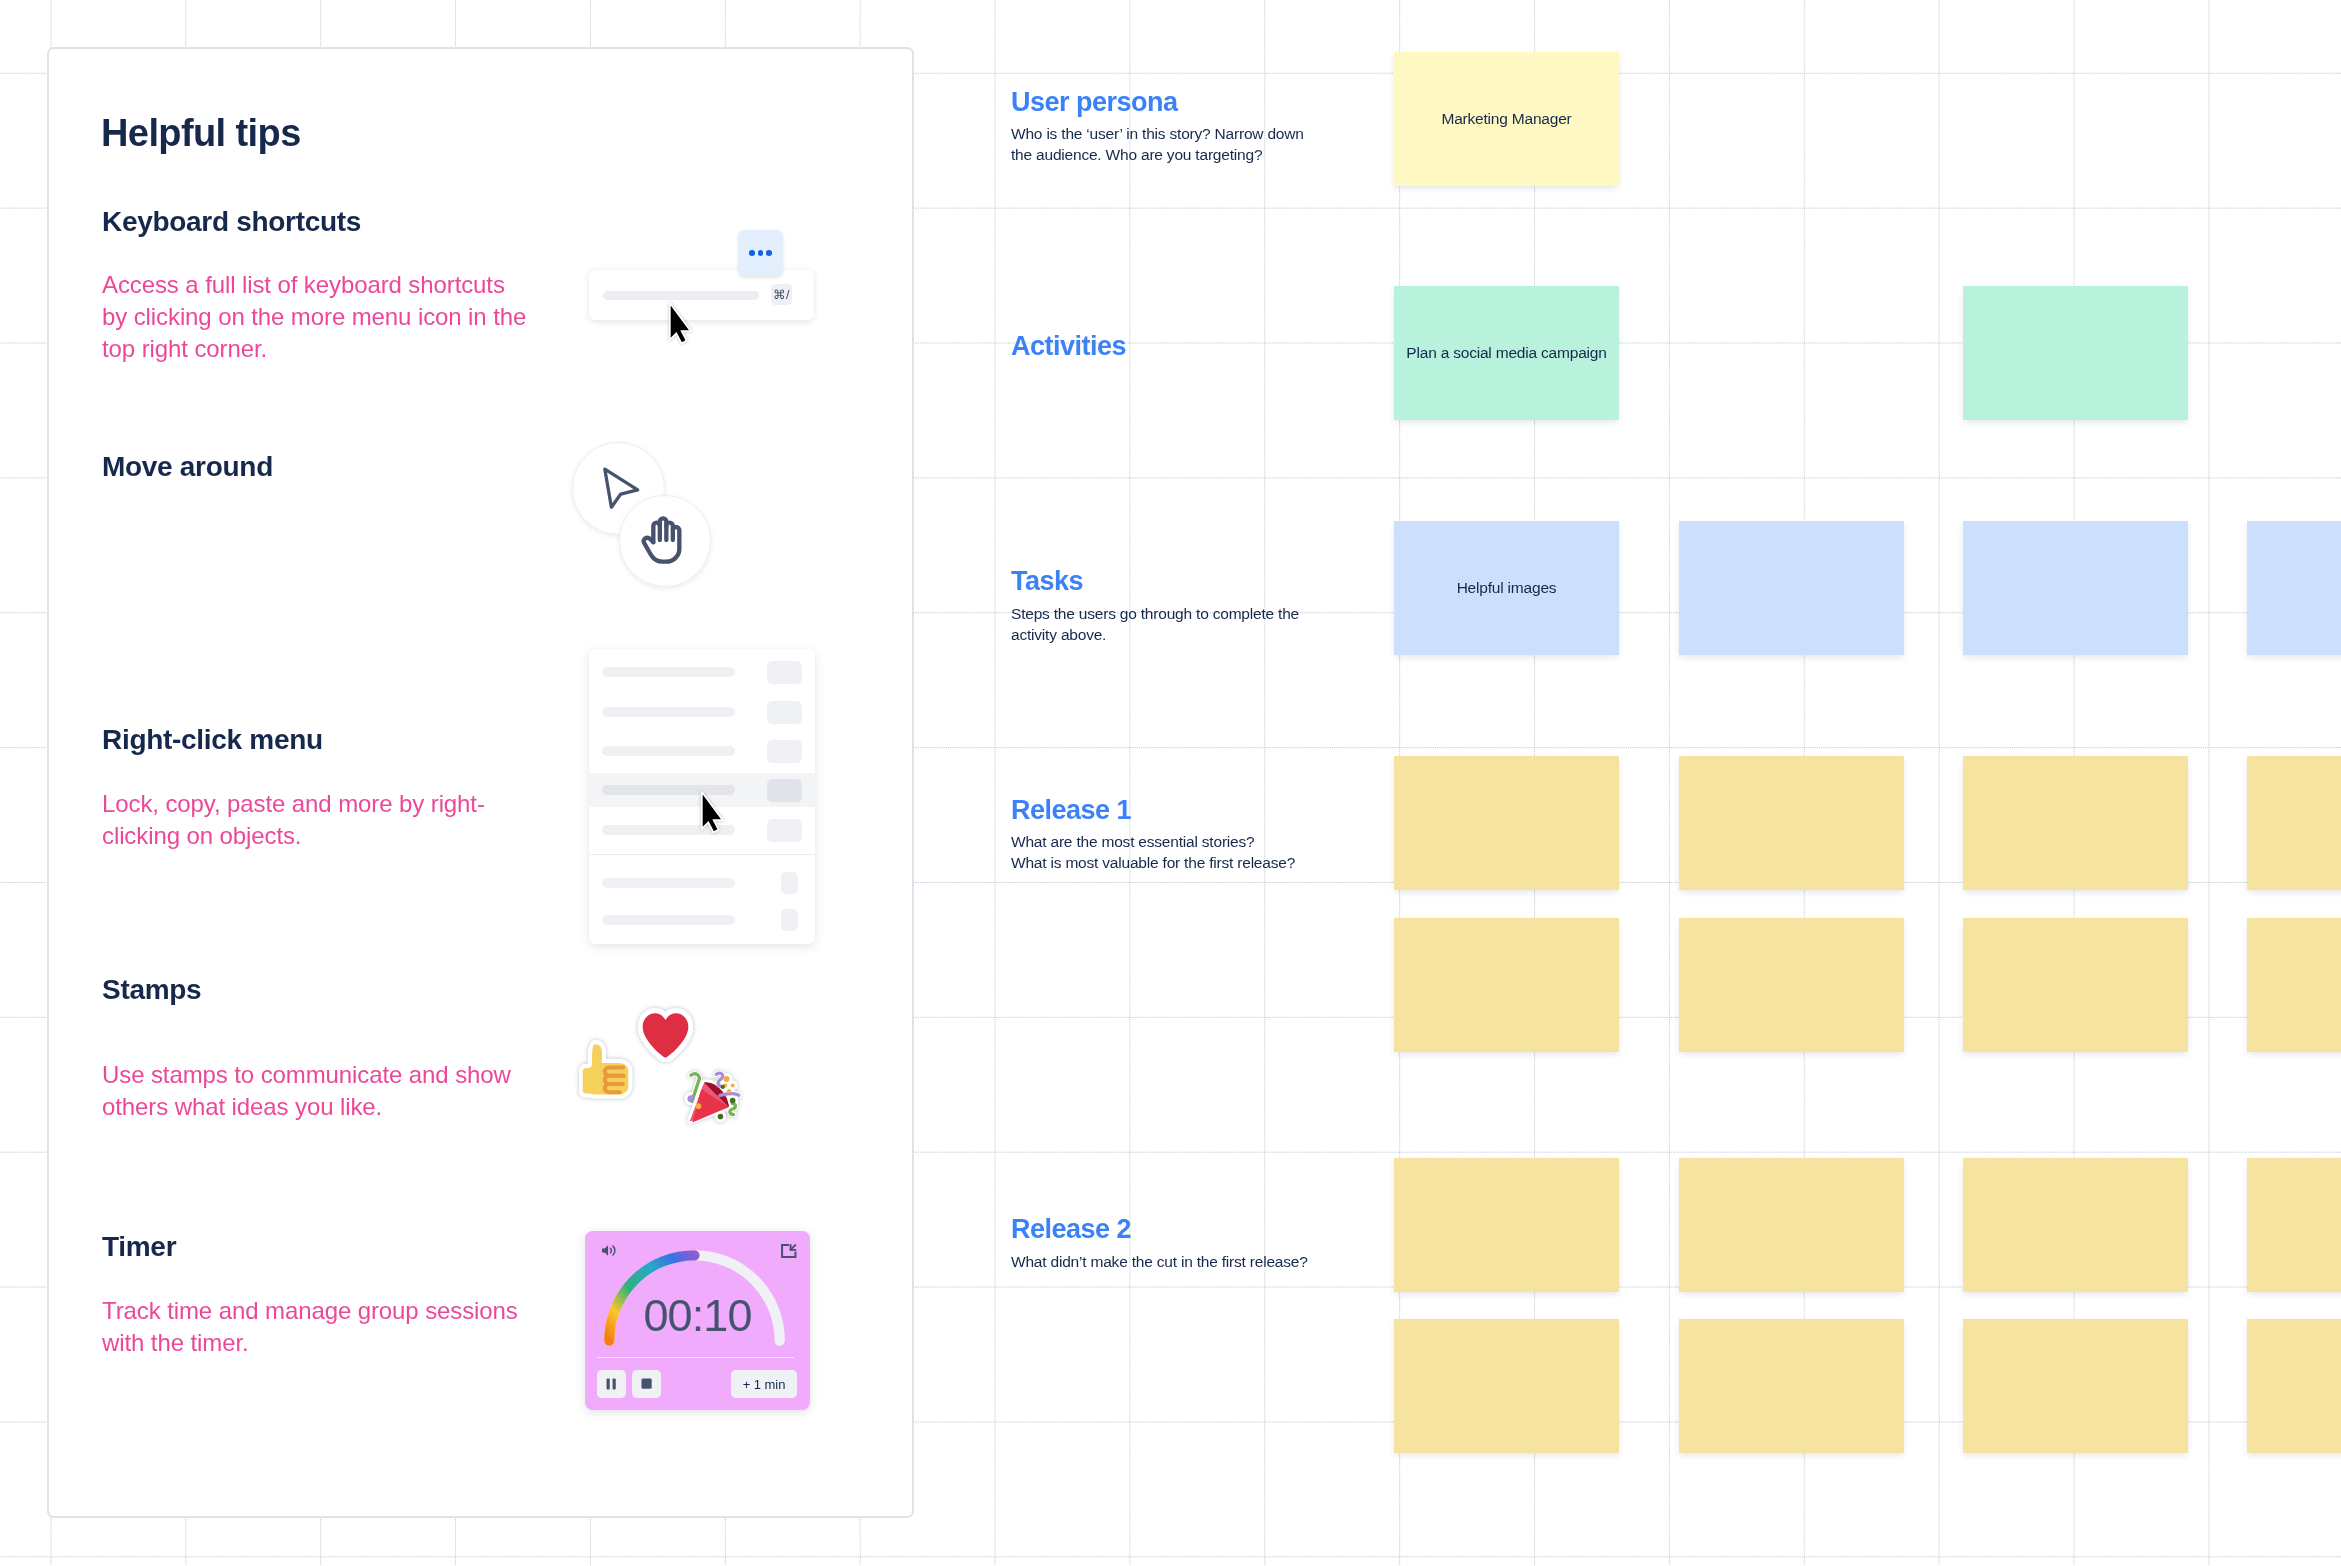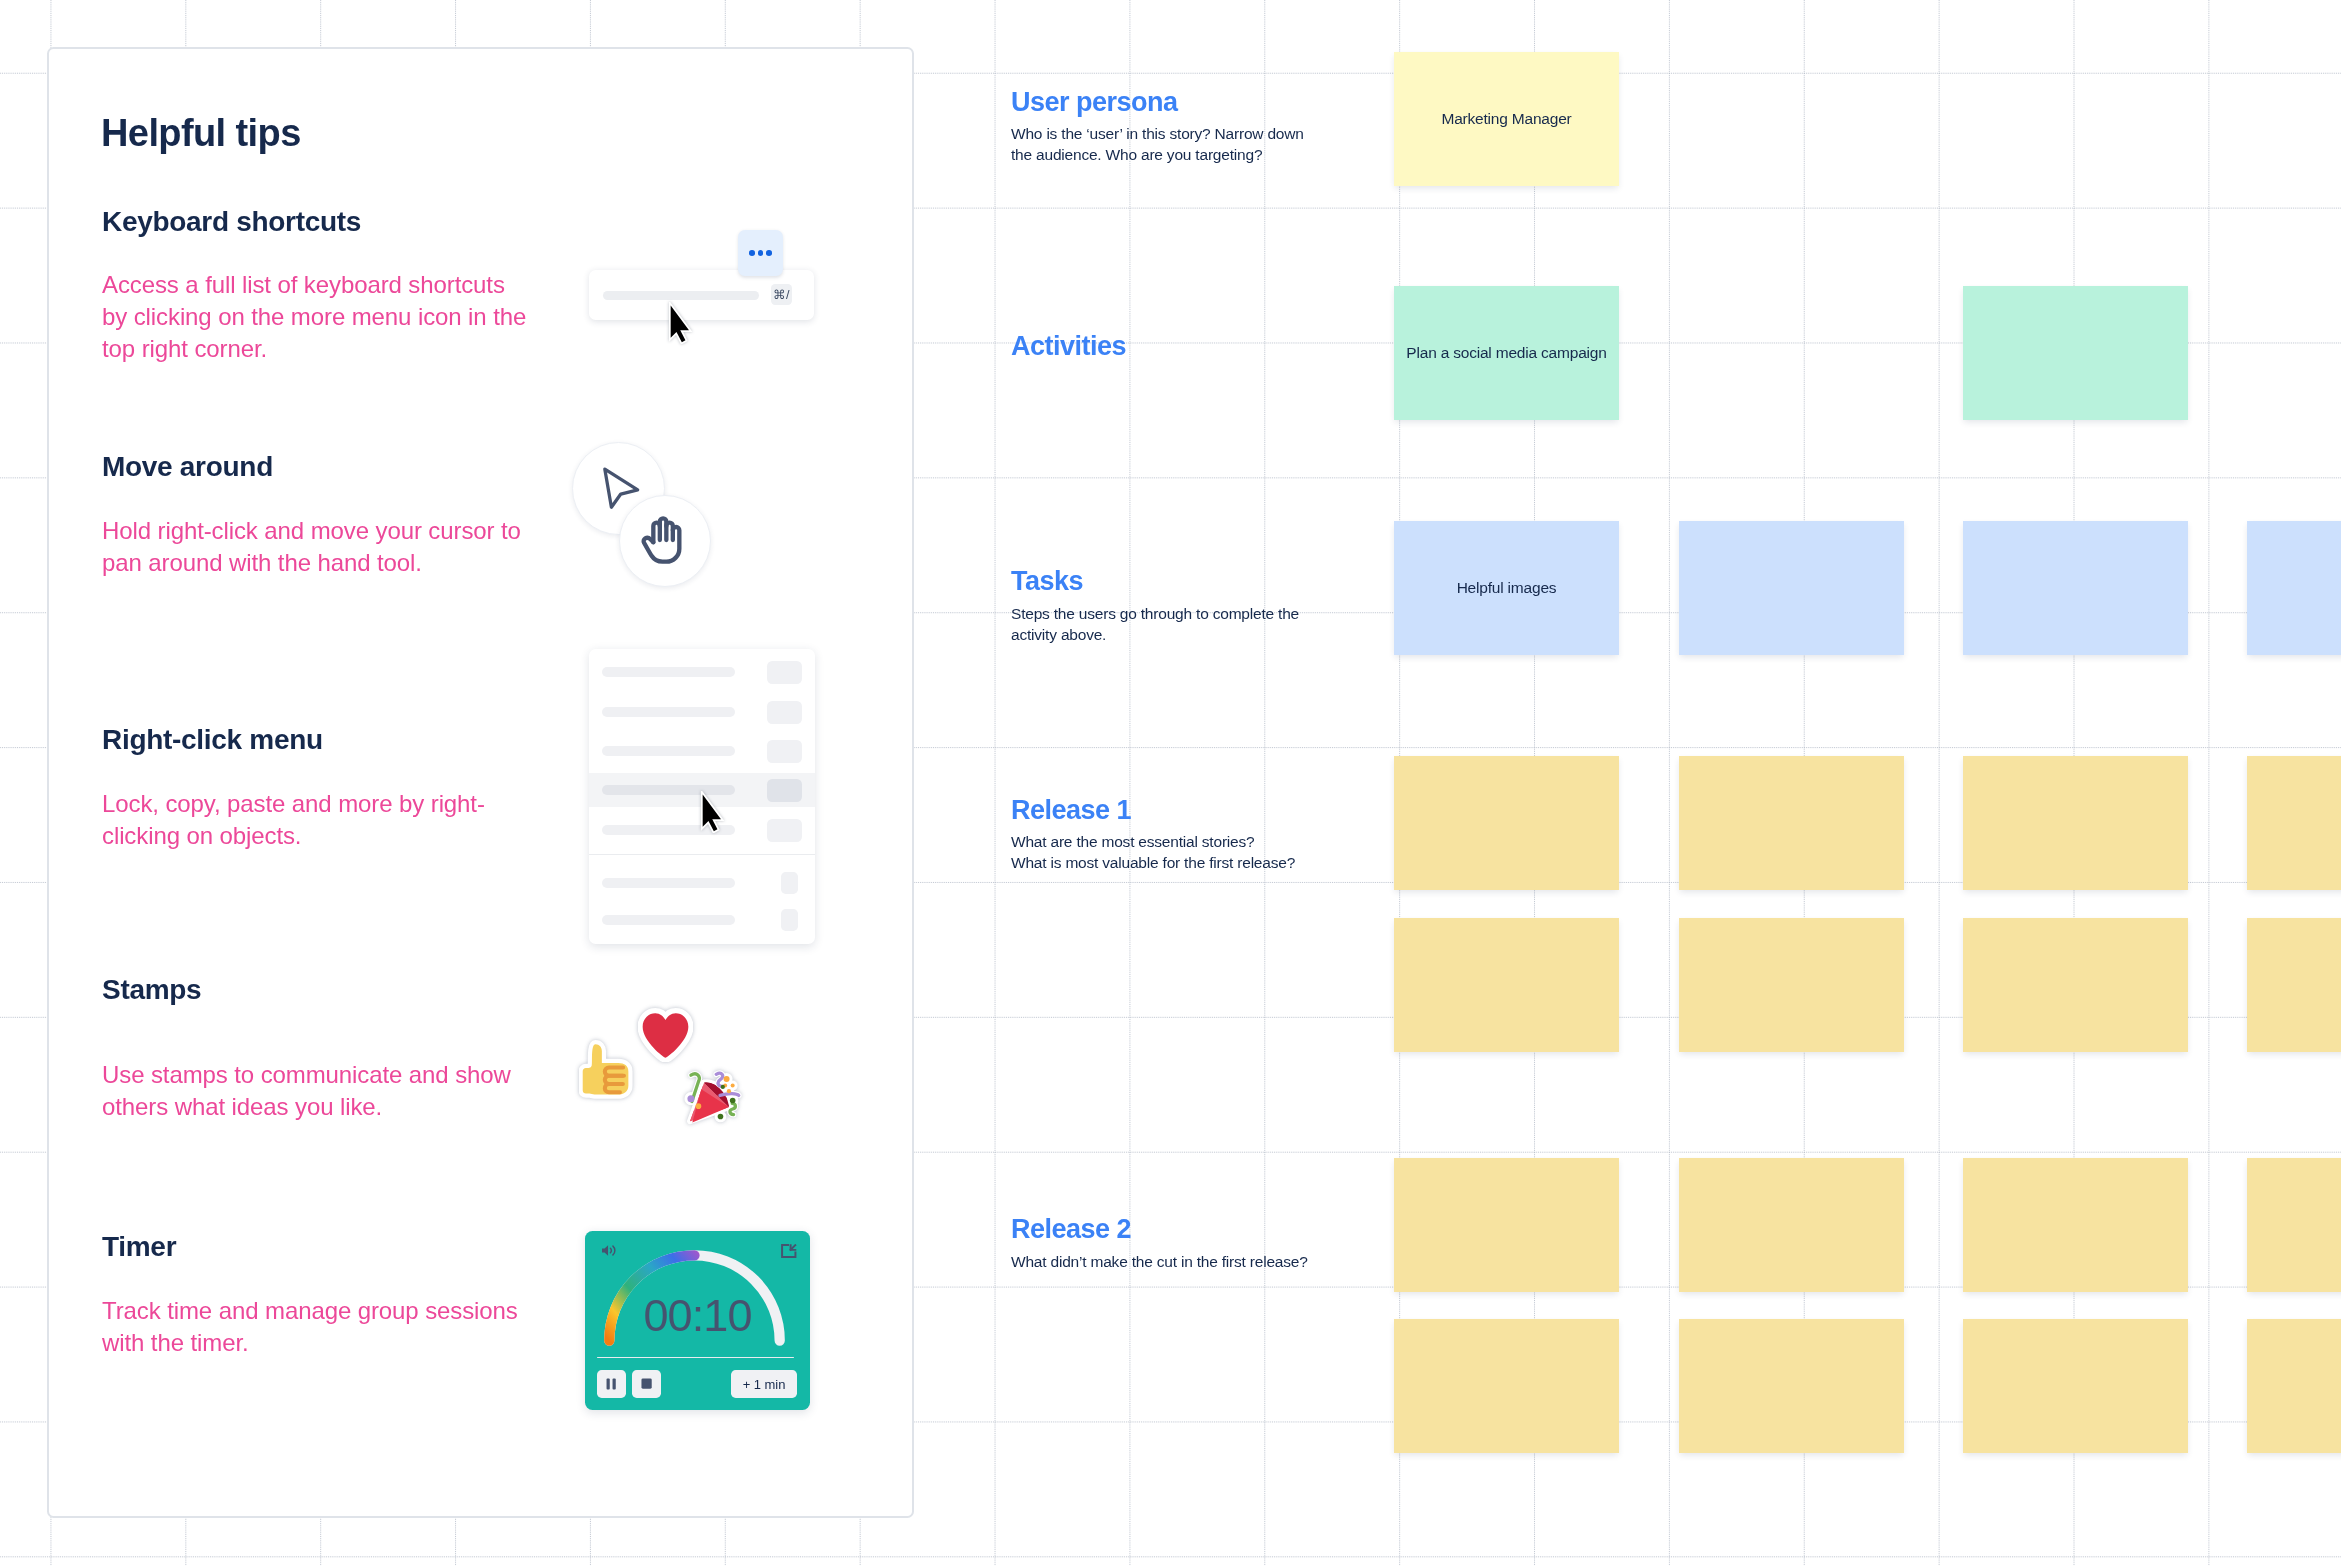--- a/index.html
+++ b/index.html
@@ -74,21 +74,21 @@
   #ctx-menu .sel-lbl{background:#e3e5ea;}
   #ctx-menu .sel-ic{background:#e0e3e9;}
   #ctx-menu .sep{position:absolute;left:0;width:226px;height:0.9px;background:#eaecef;}
   #ctx-menu .ic.small{left:192px;width:17.3px;height:22px;border-radius:4.7px;}
 
   .stamp{position:absolute;filter:drop-shadow(0 0.9px 1.9px rgba(30,45,80,.30));}
 
   
   #timer{
     position:absolute;left:585px;top:1231px;width:225px;height:179px;
-    background:#14b8a6;border-radius:7.5px;box-shadow:0 2.3px 9.4px rgba(30,45,80,.13);
+    background:#f0abfc;border-radius:7.5px;box-shadow:0 2.3px 9.4px rgba(30,45,80,.13);
   }
   #timer .divider{position:absolute;left:12px;top:126px;width:197px;height:1.4px;background:#e9ebef;border-radius:0.9px;}
   #timer .time{
     position:absolute;left:0;top:62px;width:225px;text-align:center;
     font-size:45px;line-height:45px;color:#46536f;letter-spacing:-0.9px;
   }
   #timer .btn{
     position:absolute;top:139px;height:28px;background:#f0f1f4;border-radius:4.7px;
     display:flex;align-items:center;justify-content:center;
   }
@@ -165,22 +165,20 @@
 <div id="tips-panel"></div>
 <h1 id="tips-title">Helpful tips</h1>
   <div class="tip" style="top:208px;">
     <h3>Keyboard shortcuts</h3>
     <p style="margin-top:33px;">Access a full list of keyboard shortcuts
 by clicking on the more menu icon in the
 top right corner.</p>
   </div>
   <div class="tip" style="top:453px;">
     <h3>Move around</h3>
-    <p style="margin-top:34px;">Hold right-click and move your cursor to
-pan around with the hand tool.</p>
   </div>
   <div class="tip" style="top:726px;">
     <h3>Right-click menu</h3>
     <p style="margin-top:34px;">Lock, copy, paste and more by right-
 clicking on objects.</p>
   </div>
   <div class="tip" style="top:976px;">
     <h3>Stamps</h3>
     <p style="margin-top:55px;">Use stamps to communicate and show
 others what ideas you like.</p>

